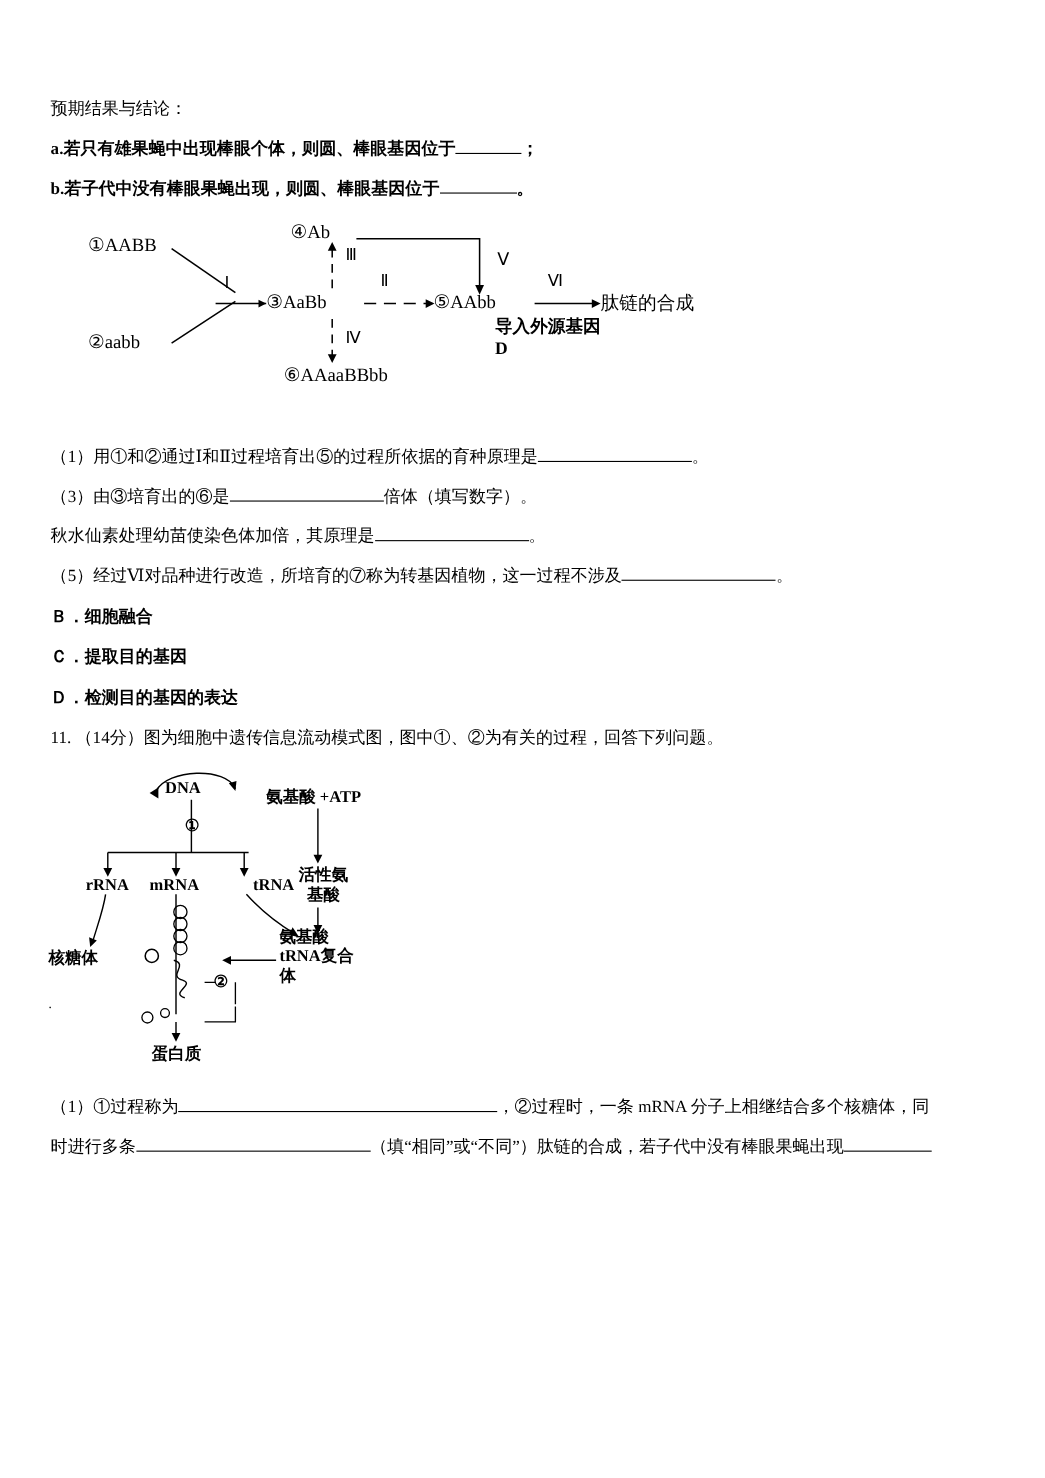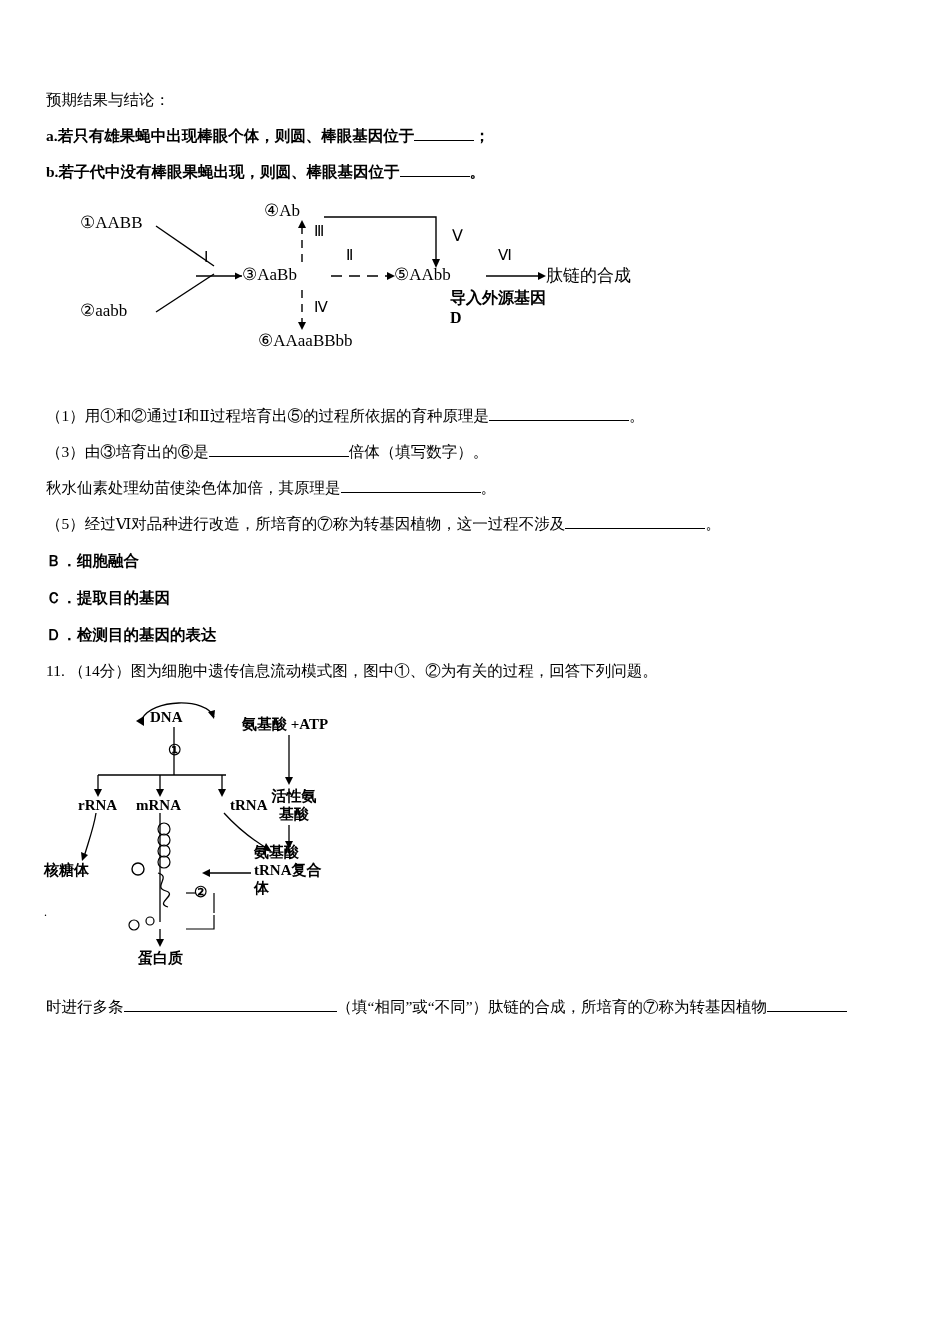--- a/index.html
+++ b/index.html
@@ -247,17 +247,20 @@
       <div class="lbl cn" style="left:90px; top:100px;">mRNA</div>
       <div class="lbl cn" style="left:156px; top:100px;margin-left:28px;">tRNA</div>
       <div class="lbl cn" style="left:220px; top:90px; width:56px; white-space:normal; line-height:18px; text-align:center;">活性氨基酸</div>
       <div class="lbl cn" style="left:-2px; top:164px;">核糖体</div>
       <div class="lbl cn" style="left:208px; top:146px; width:70px; white-space:normal; line-height:18px;">氨基酸tRNA复合体</div>
       <div class="lbl cn" style="left:148px; top:186px;">②</div>
       <div class="lbl cn" style="left:92px; top:252px;">蛋白质</div>
     </div>
 
     <p class="line">
-      <span>时进行多条</span><span class="blank b210"></span><span>（填“相同”或“不同”）肽链的合成，所培育的⑦称为转基因植物</span><span class="blank b80"></span>
+      <span>（1）①过程称为</span><span class="blank b290"></span><span>，②过程时，一条 mRNA 分子上相继结合多个核糖体，同</span>
+    </p>
+    <p class="line">
+      <span>时进行多条</span><span class="blank b210"></span><span>（填“相同”或“不同”）肽链的合成，若子代中没有棒眼果蝇出现</span><span class="blank b80"></span>
     </p>
 
   </div>
 </div>
 
 </body></html>

